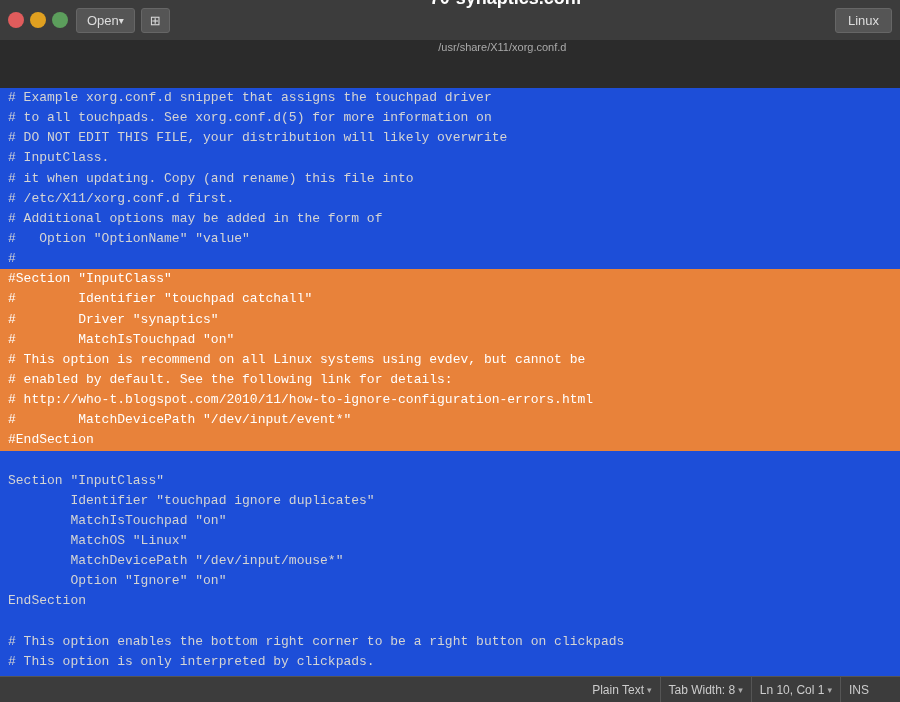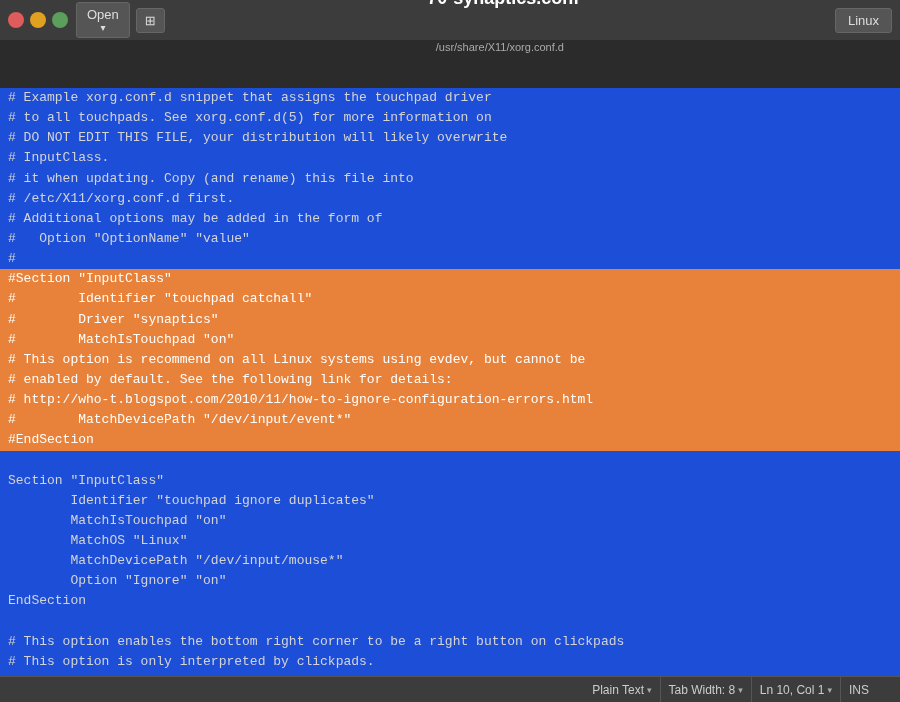--- a/index.html
+++ b/index.html
@@ -47,21 +47,20 @@
       background: #555;
       border: 1px solid #666;
       color: #ddd;
       padding: 4px 10px;
       cursor: pointer;
       border-radius: 3px;
       display: flex;
       align-items: center;
       font-size: 13px;
       margin-right: 6px;
-      flex-direction: column;
     }
     #open-btn .chevron { font-size: 10px; }
 
     #pin-btn {
       background: #555;
       border: 1px solid #666;
       color: #ddd;
       padding: 4px 8px;
       cursor: pointer;
       border-radius: 3px;

